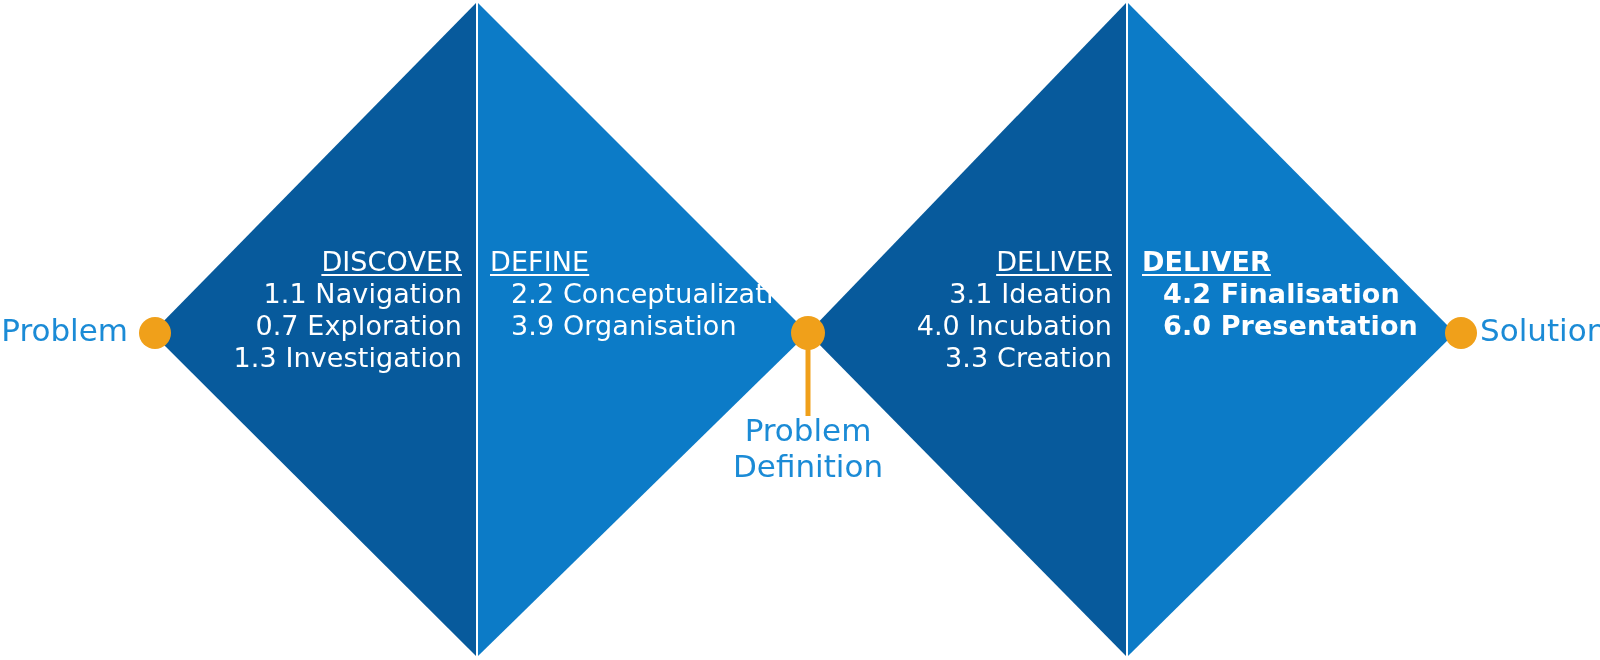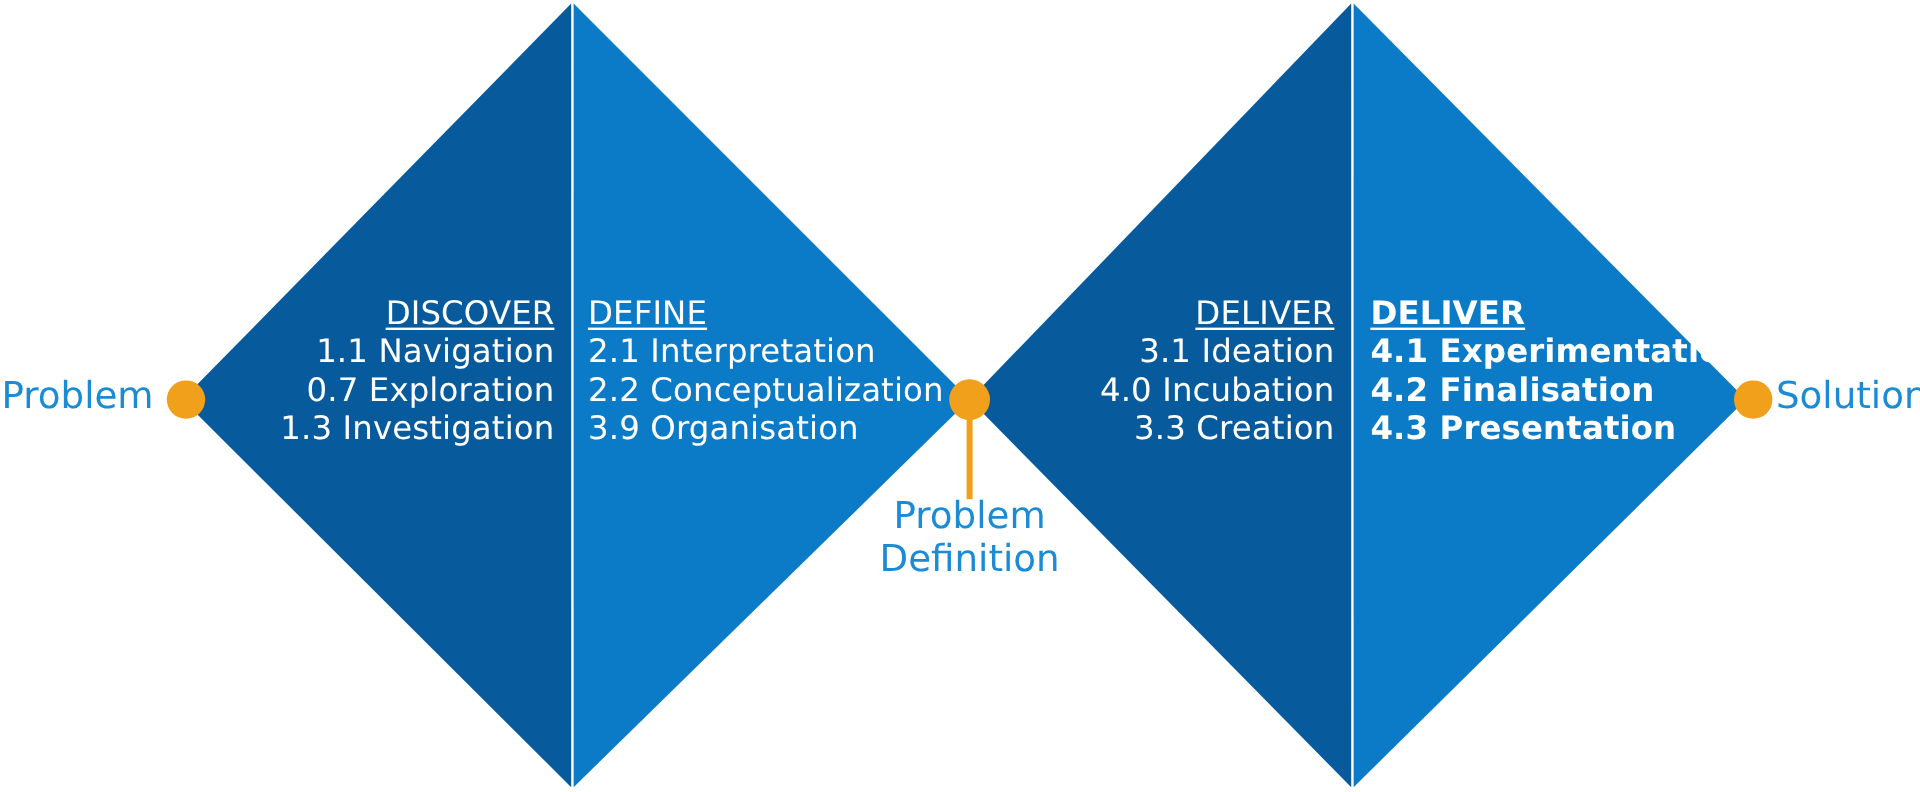--- a/index.html
+++ b/index.html
@@ -47,20 +47,21 @@
     text-decoration: underline;
     text-underline-offset: 3px;
     text-decoration-thickness: 2px;
     font-size: 27px;
     line-height: 32px;
   }
   .col .row {
     display: block;
     font-size: 27px;
     line-height: 32px;
+    padding-left: 21px;
   }
 
   .col-right { text-align: right; }
   .col-left  { text-align: left; }
 
   
   #col-discover { left: 0px;    top: 246px; width: 462px;  }
   #col-define   { left: 490px;  top: 246px; width: 330px;  }
   #col-develop  { left: 650px;  top: 246px; width: 462px;  }
   #col-deliver  { left: 1142px; top: 246px; width: 330px; font-weight: bold;  }
@@ -113,37 +114,35 @@
 
   <div class="col col-right" id="col-discover">
     <span class="heading">DISCOVER</span>
     <span class="row">1.1 Navigation</span>
     <span class="row">0.7 Exploration</span>
     <span class="row">1.3 Investigation</span>
   </div>
 
   <div class="col col-left" id="col-define">
     <span class="heading">DEFINE</span>
-    <span class="row">2.1 Interpretation</span>
     <span class="row">2.2 Conceptualization</span>
     <span class="row">3.9 Organisation</span>
   </div>
 
   <div class="col col-right" id="col-develop">
     <span class="heading">DELIVER</span>
     <span class="row">3.1 Ideation</span>
     <span class="row">4.0 Incubation</span>
     <span class="row">3.3 Creation</span>
   </div>
 
   <div class="col col-left" id="col-deliver">
     <span class="heading">DELIVER</span>
-    <span class="row">4.1 Experimentation</span>
     <span class="row">4.2 Finalisation</span>
-    <span class="row">4.3 Presentation</span>
+    <span class="row">6.0 Presentation</span>
   </div>
 
   <div class="endpoint-label" id="label-problem">Problem</div>
 
   <div class="endpoint-label" id="label-solution">Solution</div>
 
   <div id="label-problem-definition">
     <span class="line">Problem</span>
     <span class="line">Definition</span>
   </div>

